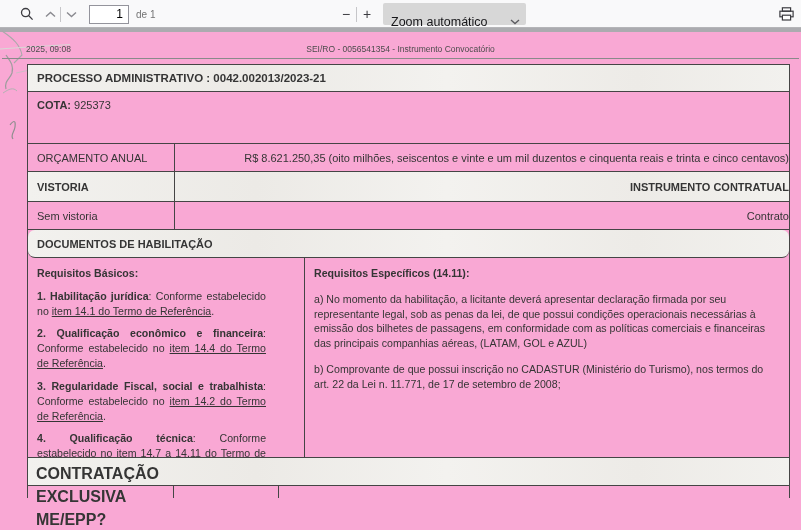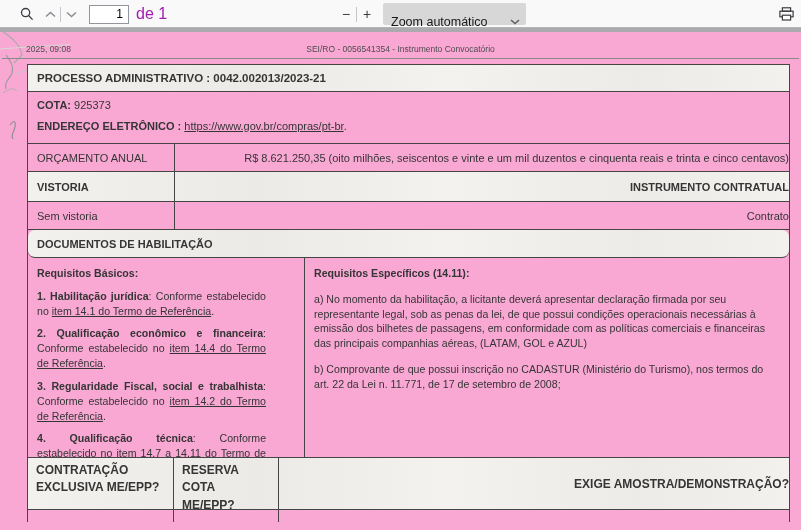--- a/index.html
+++ b/index.html
@@ -14,21 +14,21 @@
   }
   .tb-left{ display:flex; align-items:center; position:absolute; left:14px; top:0; height:28px; }
   .tb-center{ display:flex; align-items:center; position:absolute; left:336px; top:0; height:28px; }
   .tb-right{ display:flex; align-items:center; position:absolute; right:2px; top:0; height:28px; }
   .tb-btn{ border:none; background:transparent; width:26px; height:24px; display:flex;
            align-items:center; justify-content:center; cursor:pointer; color:#3c3c41; }
   .tb-sep{ width:1px; height:15px; background:#c6c6c9; }
   .page-input{ width:40px; height:19px; border:1px solid #94949c; background:#fff;
                text-align:right; padding-right:5px; font-size:12px; margin-left:8px;
                font-family:"Liberation Sans", sans-serif; }
-  .page-count{ margin-left:7px; font-size:16px; color:#a21caf; }
+  .page-count{ margin-left:7px; font-size:10px; color:#737373; }
   .zoom-select{ margin-left:6px; height:22px; background:#d7d7d7; border:none; border-radius:2px;
                 display:flex; align-items:center; padding:16px 6px 0 8px; gap:22px;
                 font-size:12.5px; color:#17171a; cursor:pointer; }
   .glyph-btn{ font-size:14px; }
 
   
   .canvas{ position:absolute; top:29px; left:0; width:801px; height:501px; background:#ababaf; }
   .page{ position:absolute; top:3px; left:0; width:801px; height:498px; background:#f9a8d4; }
   .scan-artifacts{ position:absolute; left:0; top:-3px; pointer-events:none; }
 
@@ -55,21 +55,21 @@
 
   .r-processo{ height:27px; font-size:11.5px; }
   .r-uasg{ height:52px; display:block; font-size:11px; padding:7px 9px 0 9px; }
   .r-uasg .line2{ margin-top:9px; }
   .r-valor{ height:27px; font-size:11px; }
   .r-orc{ height:28px; font-size:11px; }
   .r-vist-h{ height:30px; font-size:11px; }
   .r-vist-v{ height:28px; font-size:11px; }
   .r-docs{ height:28px; font-size:11px;border-radius:7px; }
   .r-req{ height:200px; font-size:10.6px;gap:28px; }
-  .r-bottom{ height:52px; font-size:12px; }
+  .r-bottom{ height:28px; font-size:16px;flex-direction:column; }
   .r-stub{ height:12px; border-bottom:none; }
 
   .c-narrow{ width:146px; flex:0 0 146px; }
   .c-rest{ flex:1; }
   .c-reqleft{ width:248px; flex:0 0 248px; }
   .c-b1{ width:145px; flex:0 0 145px; }
   .c-b2{ width:105px; flex:0 0 105px; }
 
   .req-pad{ padding:8px 10px 0 9px; line-height:1.4; }
   .req-left p{ text-align:justify; margin-bottom:8px; }
@@ -148,23 +148,20 @@
     <div class="sei-table">
 
       <div class="row r-processo shaded vcenter hpad">
         <span class="bold">PROCESSO ADMINISTRATIVO : 0042.002013/2023-21</span>
       </div>
 
       <div class="row r-uasg">
         <div>
           <span class="bold">COTA: </span><span>925373</span>
         </div>
-        <div class="line2">
-          <span class="bold">ENDEREÇO ELETRÔNICO : </span><a class="u">https://www.gov.br/compras/pt-br</a><span>.</span>
-        </div>
       </div>
 
 
       <div class="row r-orc">
         <div class="cell c-narrow vcenter hpad">
           <span>ORÇAMENTO ANUAL</span>
         </div>
         <div class="cell c-rest vdiv vcenter hpad">
           <span>R$ 8.621.250,35 (oito milhões, seiscentos e vinte e um mil duzentos e cinquenta reais e trinta e cinco centavos)</span>
         </div>

